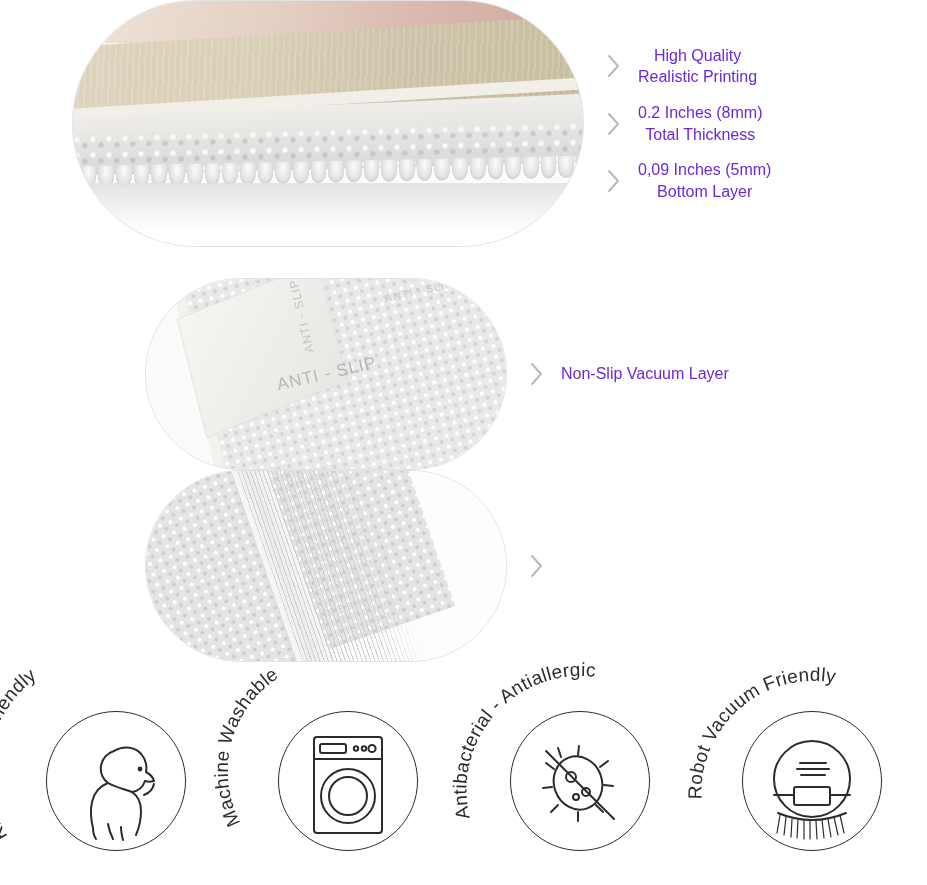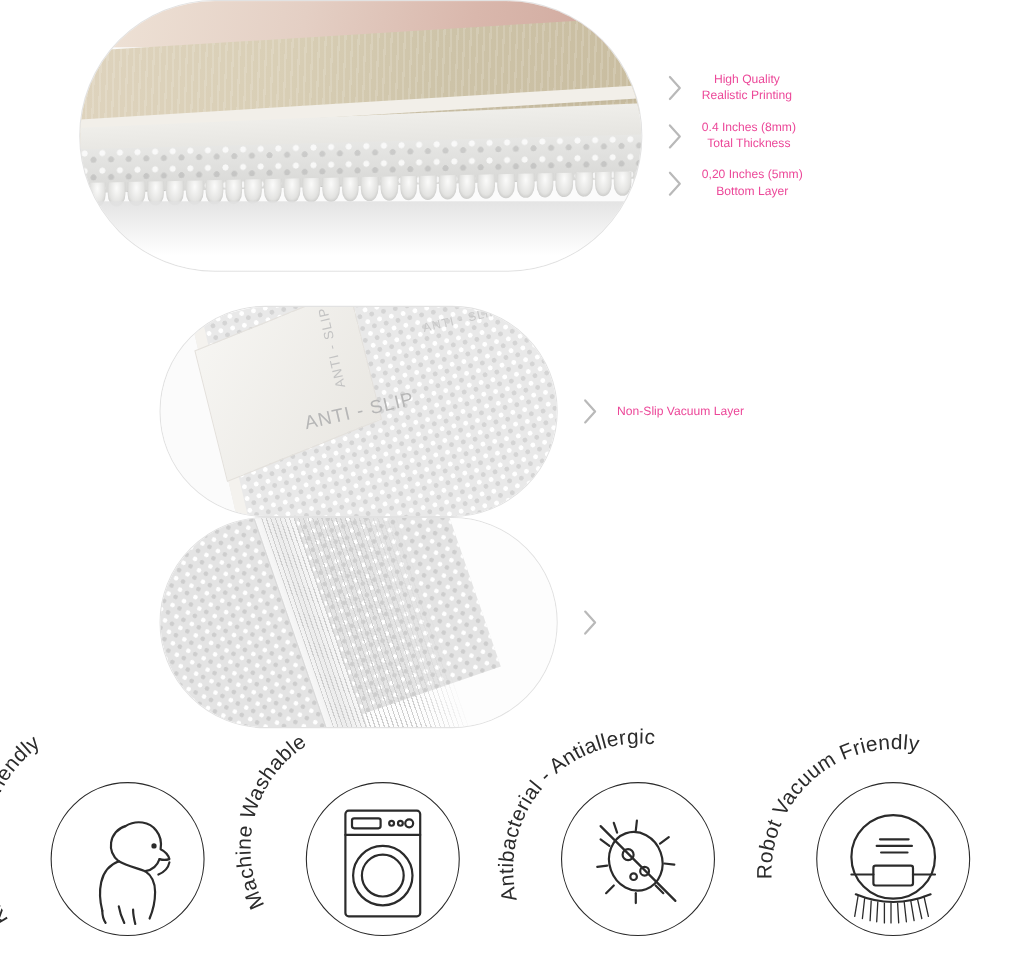--- a/index.html
+++ b/index.html
@@ -143,23 +143,23 @@
     -webkit-mask-image: linear-gradient(90deg, #000 0%, #000 62%, rgba(0,0,0,0) 100%);
     mask-image: linear-gradient(90deg, #000 0%, #000 62%, rgba(0,0,0,0) 100%);
   }
 
   
   .callouts { display: flex; flex-direction: column; gap: 14px; margin-left: 22px; }
   .callout { display: flex; align-items: center; gap: 16px; }
   .chev { width: 16px; height: 26px; flex: none; }
   .chev svg { display: block; }
   .callout-text {
-    font-size: 11px;
+    font-size: 16px;
     line-height: 1.35;
-    color: #ec4899;
+    color: #6d28d9;
     text-align: center;
     white-space: pre-line;
     font-weight: 400;
   }
   .callout-text.single { text-align: left; }
 
   
   .badges {
     position: absolute;
     left: 0; top: 672px; width: 927px; height: 213px;
@@ -236,30 +236,30 @@
       </span>
       <span class="callout-text">High Quality
 Realistic Printing</span>
     </div>
     <div class="callout">
       <span class="chev">
         <svg width="16" height="26" viewBox="0 0 16 26">
             <path d="M3 3 L12 13 L3 23" fill="none" stroke="#b9b9b9" stroke-width="2" stroke-linecap="round" stroke-linejoin="round"></path>
           </svg>
       </span>
-      <span class="callout-text">0.4 Inches (8mm)
+      <span class="callout-text">0.2 Inches (8mm)
 Total Thickness</span>
     </div>
     <div class="callout">
       <span class="chev">
         <svg width="16" height="26" viewBox="0 0 16 26">
             <path d="M3 3 L12 13 L3 23" fill="none" stroke="#b9b9b9" stroke-width="2" stroke-linecap="round" stroke-linejoin="round"></path>
           </svg>
       </span>
-      <span class="callout-text">0,20 Inches (5mm)
+      <span class="callout-text">0,09 Inches (5mm)
 Bottom Layer</span>
     </div>
   </div>
 </div>
 
 <div class="feature-block" id="block-2" style="left:145px; top:278px;">
 
   <div class="pill" id="pill-2">
     <div class="antislip-bg"></div>
     <div class="antislip-mesh"></div>

